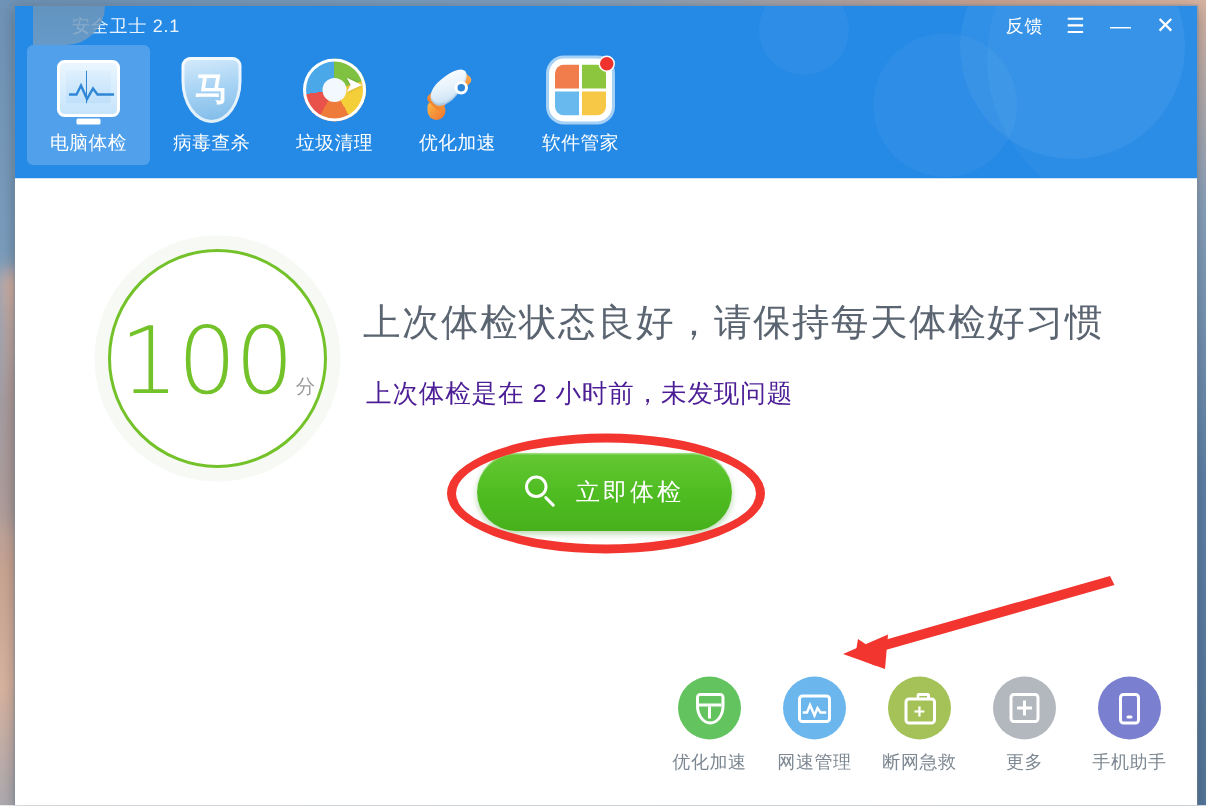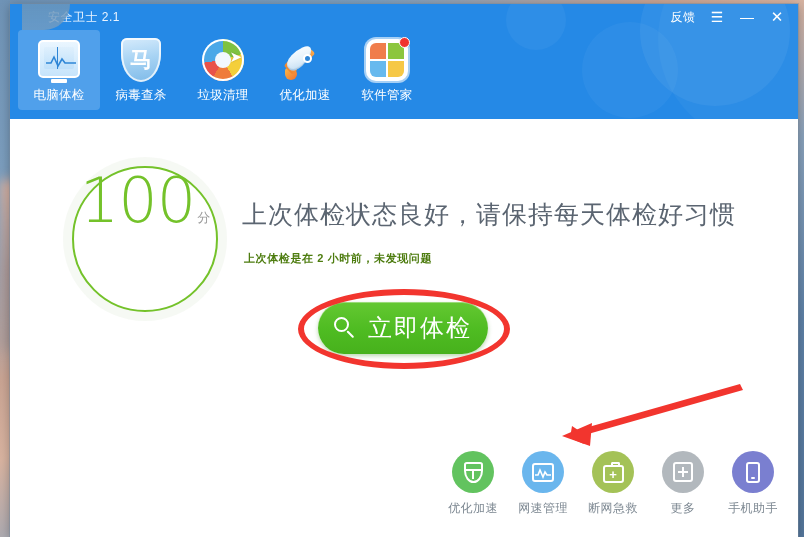--- a/index.html
+++ b/index.html
@@ -376,20 +376,21 @@
 
   
   #score-ring {
     position: absolute;
     left: 62px; top: 47px;
     width: 146px; height: 146px;
     border-radius: 50%;
     border: 2px solid #74c22a;
     box-sizing: border-box;
     display: flex;
+    align-items: center;
     justify-content: center;
     box-shadow: 0 0 0 9px rgba(245,248,243,0.9);
     background: #ffffff;
   }
   #score-inner {
     display: flex;
     align-items: baseline;
     transform: translateY(2px);
   }
   #score-value {
@@ -411,25 +412,24 @@
     position: absolute;
     left: 232px; top: 79px;
     font-size: 25px;
     color: #5b6571;
     letter-spacing: 1px;
     white-space: nowrap;
   }
   #subline {
     position: absolute;
     left: 234px; top: 132px;
-    font-size: 11px;
-    color: #4d7c0f;
+    font-size: 17px;
+    color: #4c1d95;
     letter-spacing: 0.6px;
     white-space: nowrap;
-    font-weight: bold;
   }
 
   
   #cta-button {
     position: absolute;
     left: 308px; top: 183px;
     width: 170px; height: 52px;
     border-radius: 26px;
     background: linear-gradient(180deg, #64c832 0%, #4fbc22 52%, #47b11c 100%);
     box-shadow: 0 2px 4px rgba(60,140,30,0.35), inset 0 1px 0 rgba(255,255,255,0.35);
@@ -457,21 +457,21 @@
     content: "";
     position: absolute;
     left: 13px; top: 13px;
     width: 9px; height: 2.4px;
     background: #ffffff;
     border-radius: 2px;
     transform: rotate(45deg);
     transform-origin: left center;
   }
   #cta-label {
-    font-size: 24px;
+    font-size: 16px;
     color: #ffffff;
     letter-spacing: 2px;
   }
 
   
   #annot-ellipse {
     position: absolute;
     left: 288px; top: 170px;
     width: 212px; height: 80px;
     border: 6px solid #f2352e;

